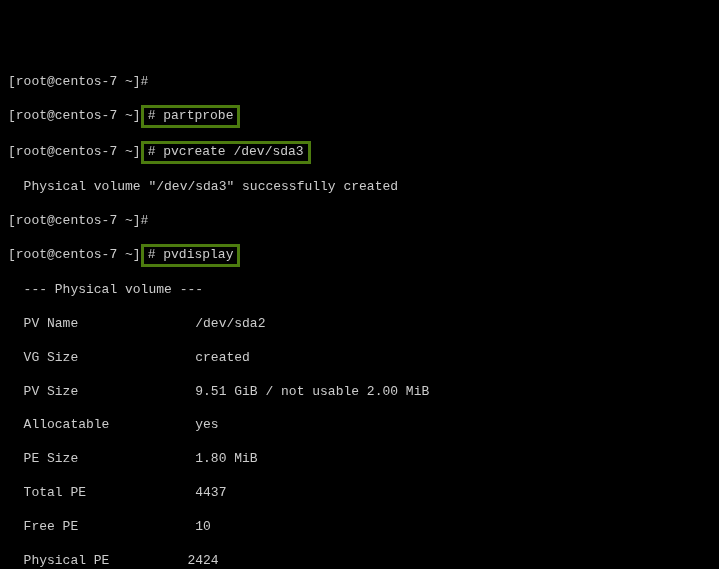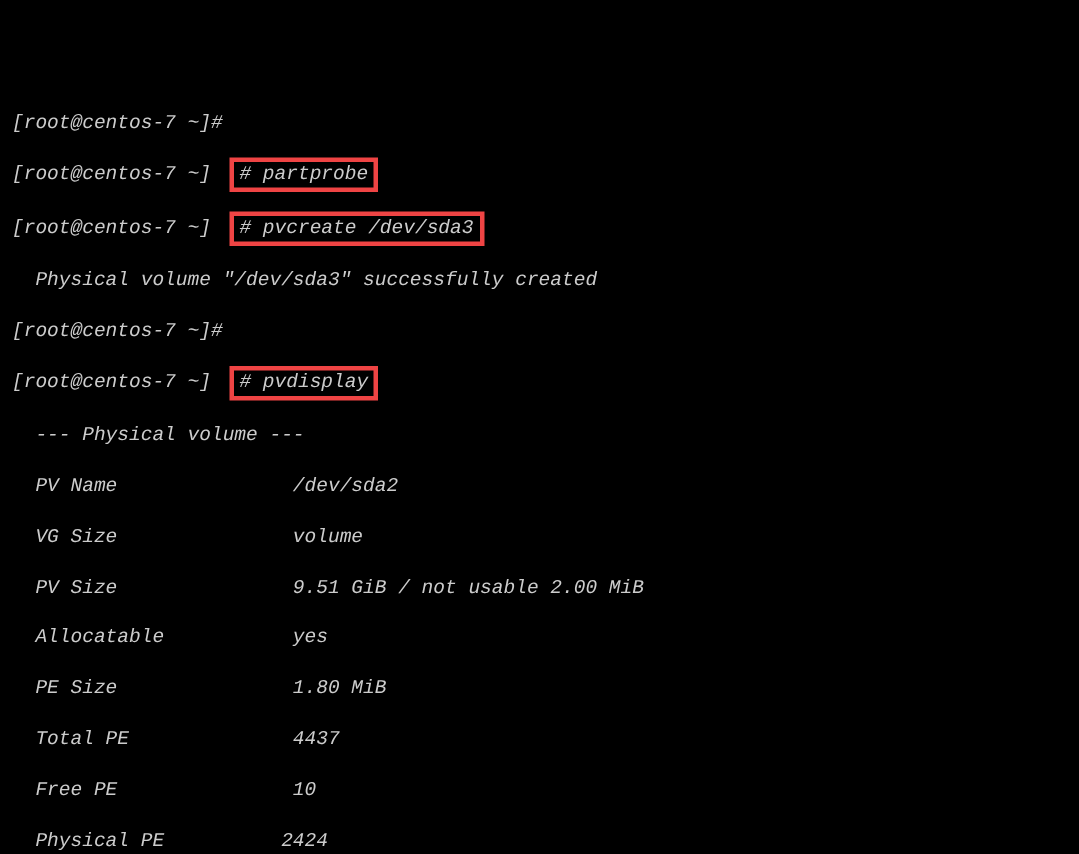--- a/index.html
+++ b/index.html
@@ -14,44 +14,43 @@
       font-size: 13px;
       line-height: 1.3;
       padding: 6px 8px;
       width: 719px;
       height: 569px;
       white-space: pre;
       overflow: hidden;
     }
     .line {
       display: block;
-      font-style: italic;
     }
     .highlight-box {
-      border: 3px solid #ef4444;
+      border: 3px solid #4d7c0f;
       display: inline-block;
       padding: 0 4px;
-      margin: -2px 12px;
+      margin: -2px 0;
       text-align: right;
     }
   </style>
 </head>
 <body>
 
 
 
 <span class="line"><span>[root@centos-7 ~]#</span></span>
 <span class="line"><span>[root@centos-7 ~]</span><span class="highlight-box"><span># partprobe</span></span></span>
 <span class="line"><span>[root@centos-7 ~]</span><span class="highlight-box"><span># pvcreate /dev/sda3</span></span></span>
 <span class="line">  Physical volume "/dev/sda3" successfully created</span>
 <span class="line"><span>[root@centos-7 ~]#</span></span>
 <span class="line"><span>[root@centos-7 ~]</span><span class="highlight-box"><span># pvdisplay</span></span></span>
 <span class="line">  --- Physical volume ---</span>
 <span class="line"><span>  PV Name               </span><span>/dev/sda2</span></span>
-<span class="line"><span>  VG Size               </span><span>volume</span></span>
+<span class="line"><span>  VG Size               </span><span>created</span></span>
 <span class="line"><span>  PV Size               </span><span>9.51 GiB / not usable 2.00 MiB</span></span>
 <span class="line"><span>  Allocatable           </span><span>yes</span></span>
 <span class="line"><span>  PE Size               </span><span>1.80 MiB</span></span>
 <span class="line"><span>  Total PE              </span><span>4437</span></span>
 <span class="line"><span>  Free PE               </span><span>10</span></span>
 <span class="line"><span>  Physical PE          </span><span>2424</span></span>
 
 
 
 

